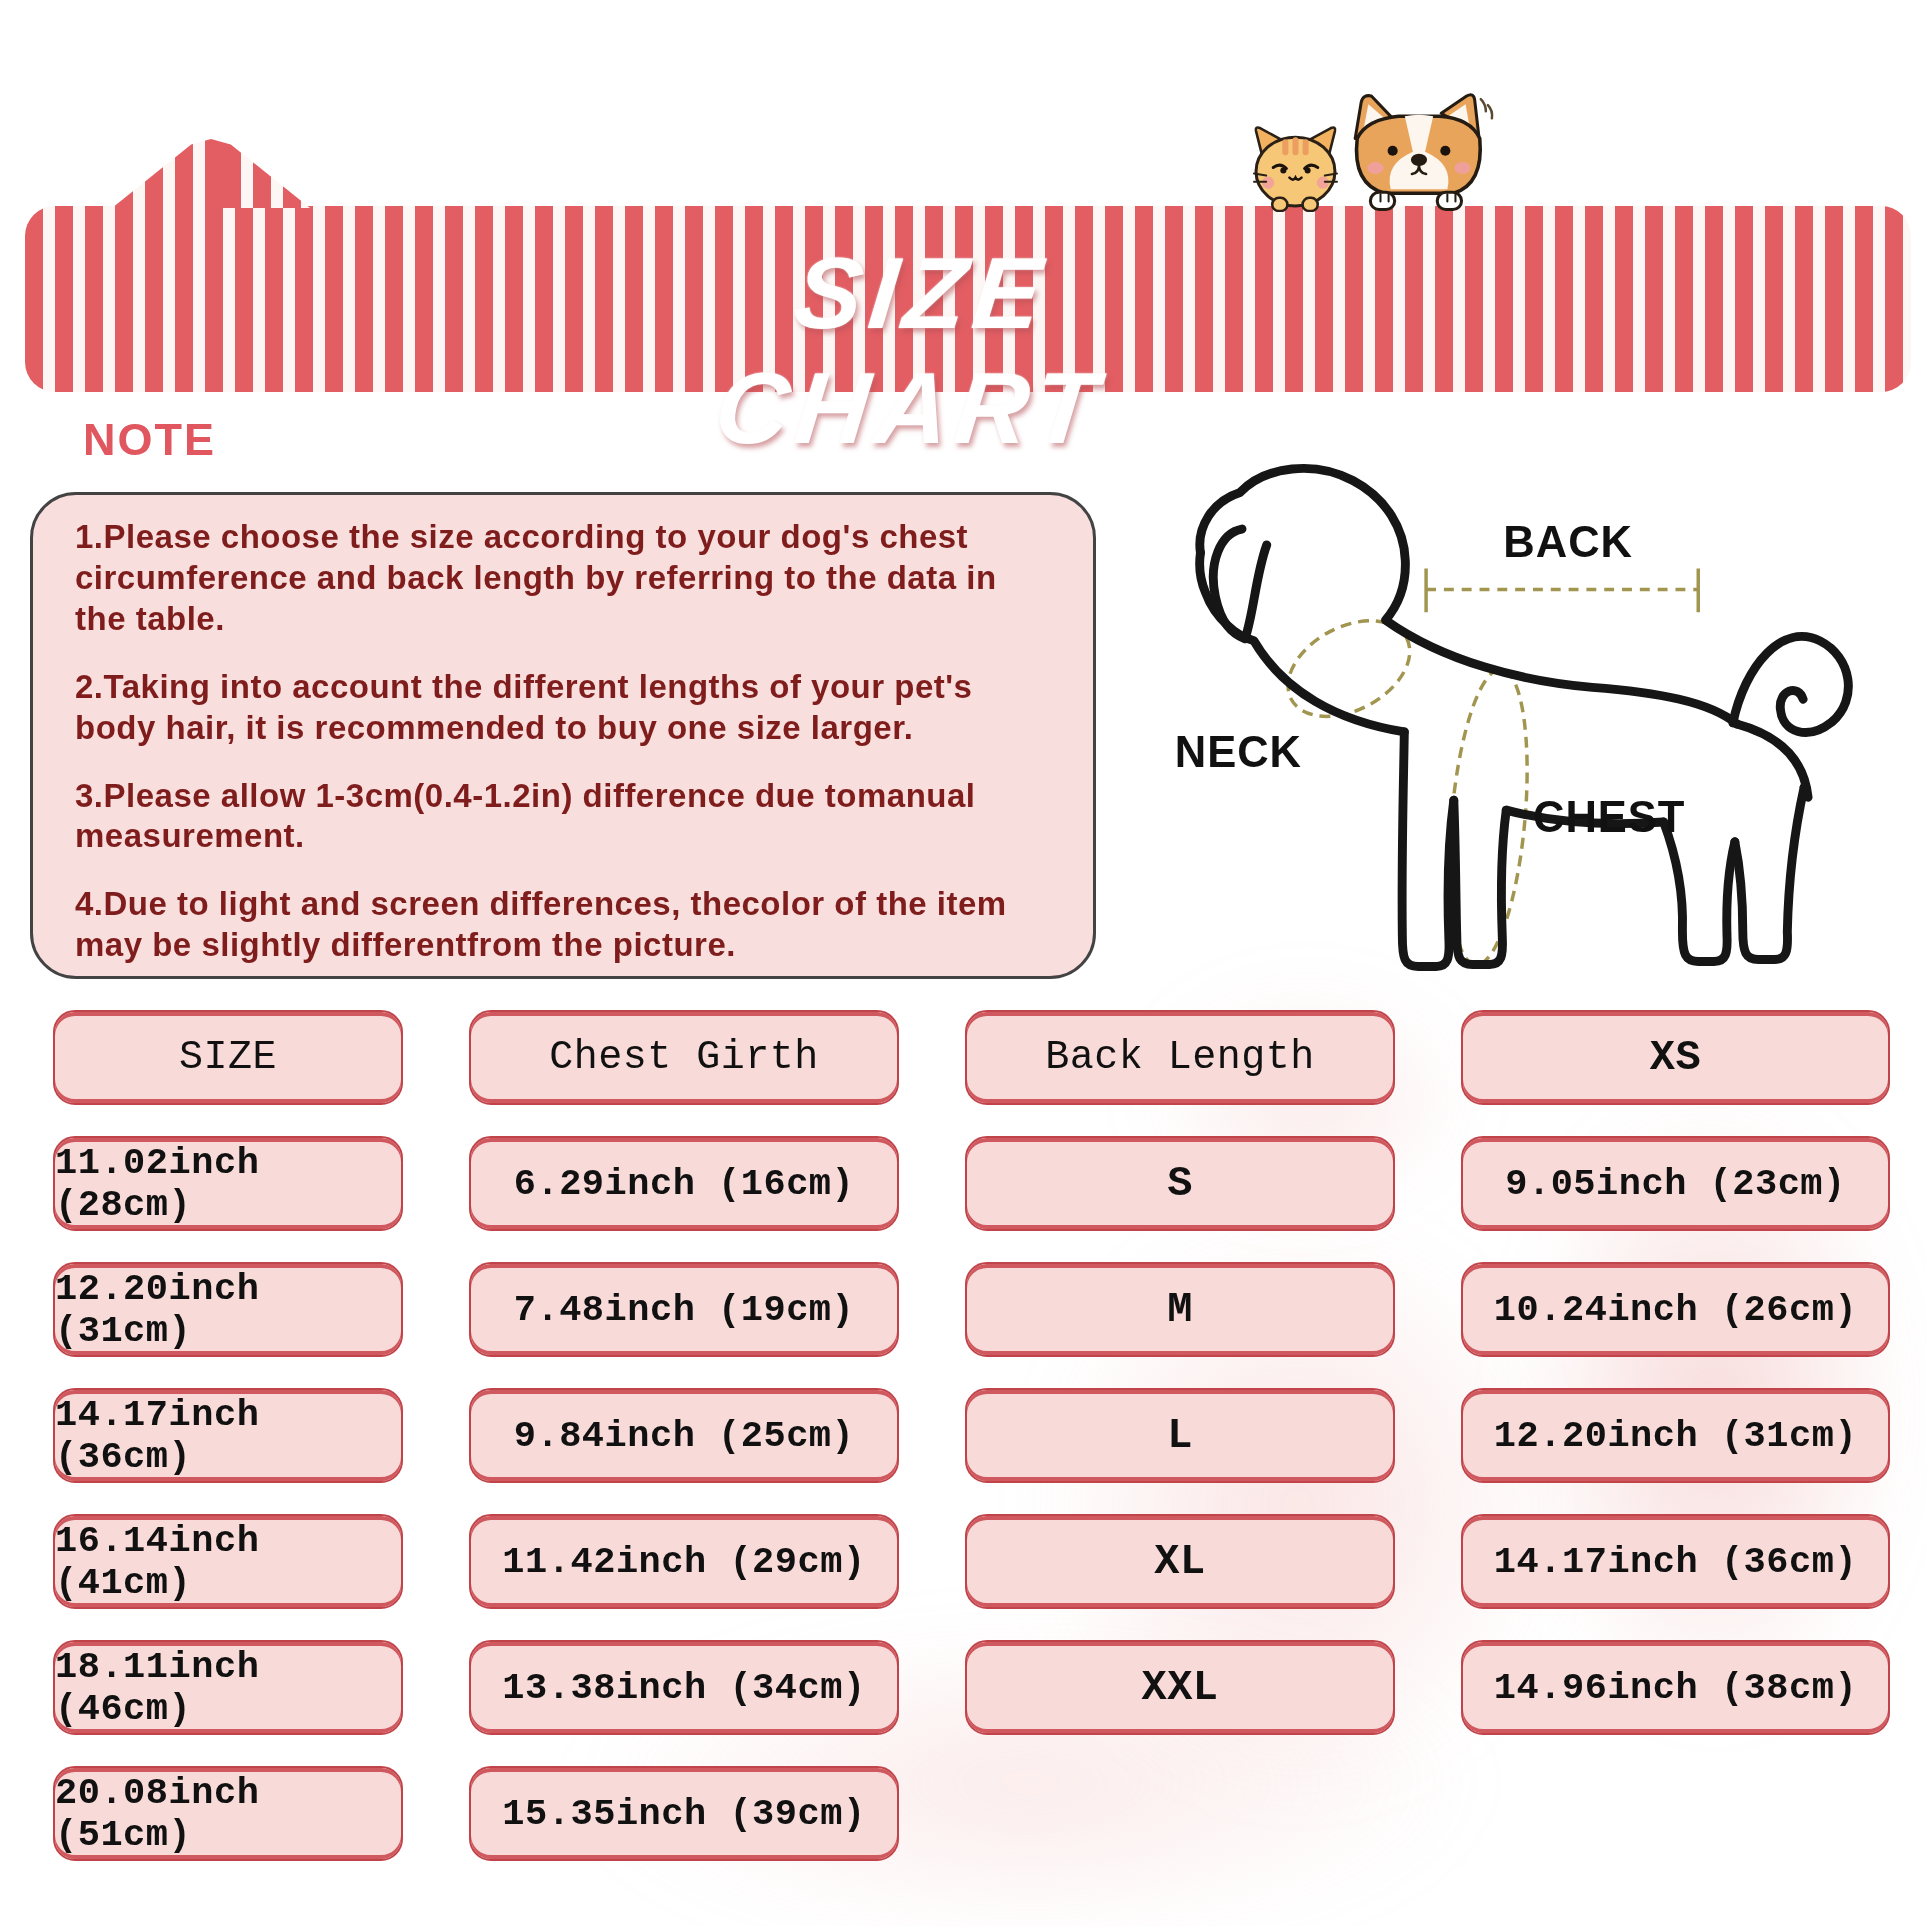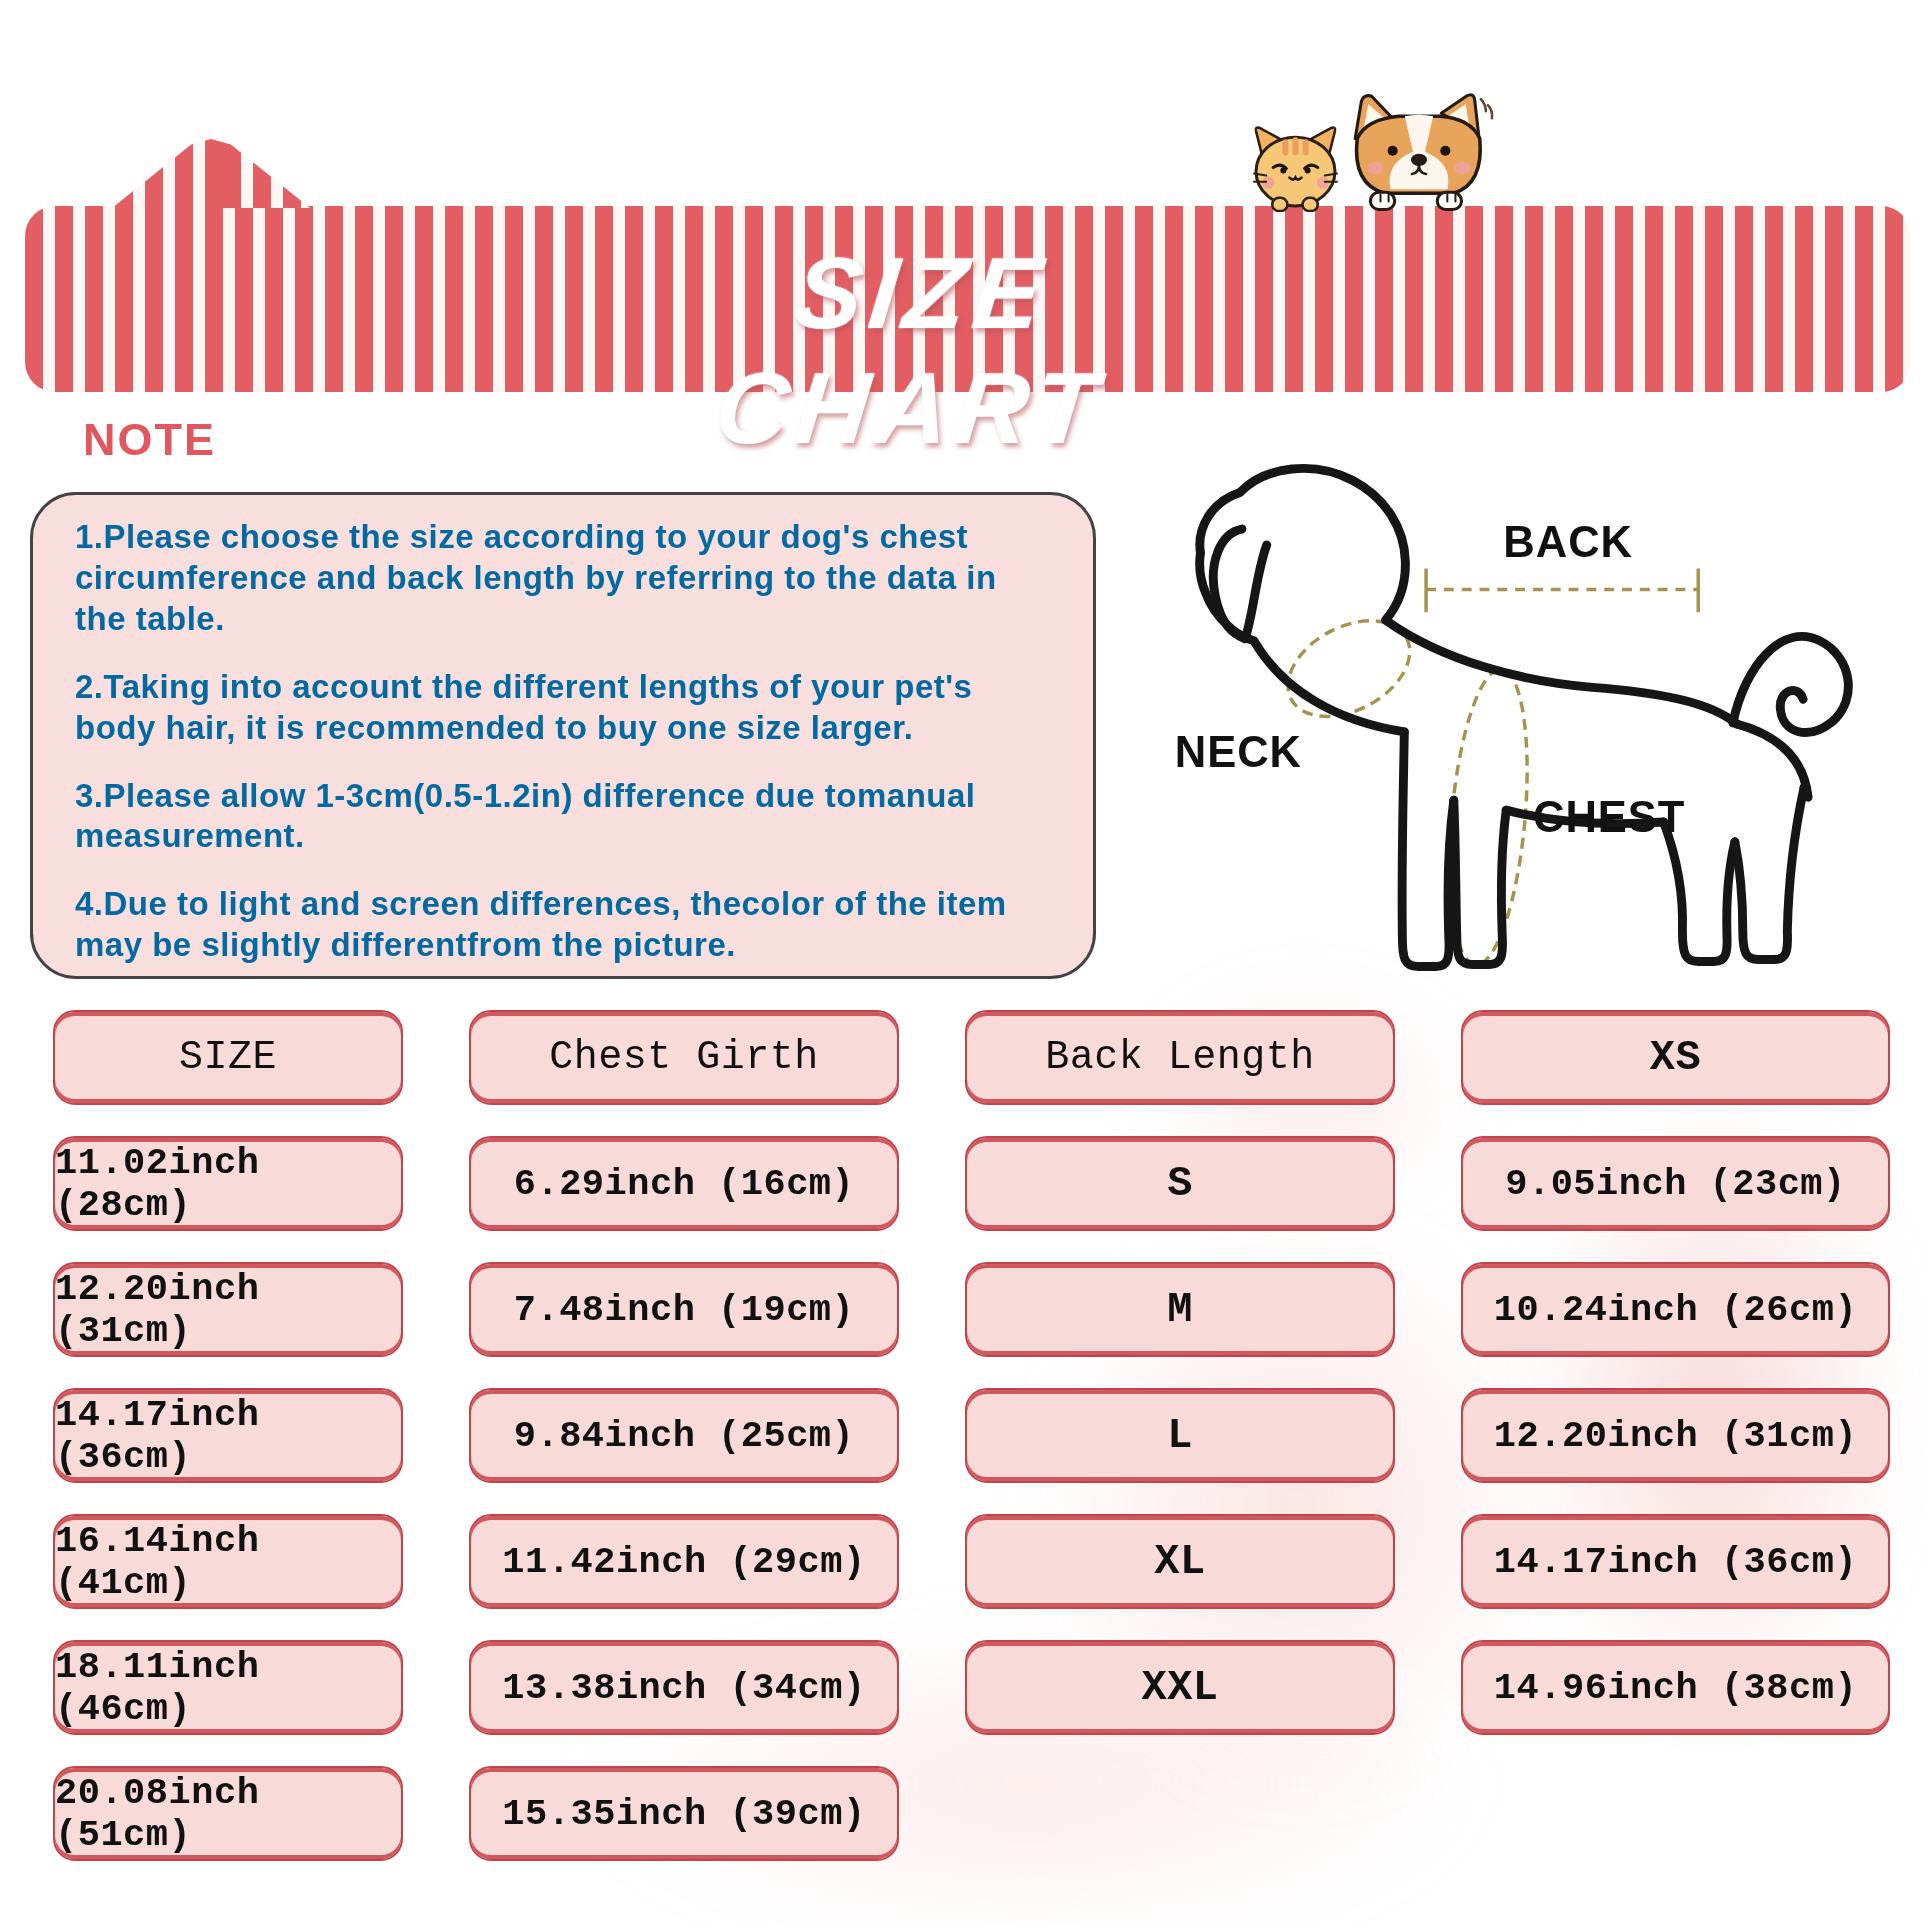--- a/index.html
+++ b/index.html
@@ -29,21 +29,21 @@
   
   .cat{position:absolute;left:1253px;top:125px;width:85px;height:87px;z-index:2;}
   .corgi{position:absolute;left:1342px;top:93px;width:154px;height:119px;z-index:2;}
 
   
   .note-heading{position:absolute;left:83px;top:414px;z-index:3;
           font-size:45px;font-weight:bold;color:var(--note-red,#e0575f);letter-spacing:2px;}
   .note-box{position:absolute;left:30px;top:492px;width:1066px;height:487px;z-index:2;
           background:#f9dede;border:3px solid #434343;border-radius:46px;
           box-sizing:border-box;padding:22px 40px 18px 42px;}
-  .note-box p{margin:0 0 27px 0;font-size:33px;font-weight:bold;color:#0369a1;
+  .note-box p{margin:0 0 27px 0;font-size:33px;font-weight:bold;color:#7f1d1d;
           line-height:1.24;letter-spacing:0.5px;}
   .note-box p:last-child{margin-bottom:12px;}
 
   
   .diagram{position:absolute;left:1139px;top:436px;width:782px;height:574px;z-index:1;}
   .diagram svg{position:absolute;left:0;top:0;width:100%;height:100%;}
   .dg-label{font-weight:bold;font-size:44px;fill:#111111;letter-spacing:1px;}
 
   
   .size-table{position:absolute;left:53px;top:1010px;width:1837px;z-index:2;
@@ -113,21 +113,21 @@
     <rect x="28" y="98" width="24" height="17" rx="8.5" fill="#ffffff" stroke="#241c12" stroke-width="3"></rect>
     <rect x="94" y="98" width="24" height="17" rx="8.5" fill="#ffffff" stroke="#241c12" stroke-width="3"></rect>
     <path d="M38 100 v7 M46 100 v7 M104 100 v7 M112 100 v7" stroke="#241c12" stroke-width="2" stroke-linecap="round"></path>
   </svg>
 </div>
 
 <div class="note-heading">NOTE</div>
 <div class="note-box">
   <p>1.Please choose the size according to your dog's chest circumference and back length by referring to the data in the table.</p>
   <p>2.Taking into account the different lengths of your pet's body hair, it is recommended to buy one size larger.</p>
-  <p>3.Please allow 1-3cm(0.5-1.2in) difference due tomanual measurement.</p>
+  <p>3.Please allow 1-3cm(0.4-1.2in) difference due tomanual measurement.</p>
   <p>4.Due to light and screen differences, thecolor of the item may be slightly differentfrom the picture.</p>
 </div>
 
 <div class="diagram">
   <svg viewBox="0 0 790 580">
 
     <g stroke="#a2954f" stroke-width="3.5" fill="none">
       <path d="M290 155 H565" stroke-dasharray="10 8"></path>
       <path d="M290 134 V178 M565 134 V178"></path>
     </g>

